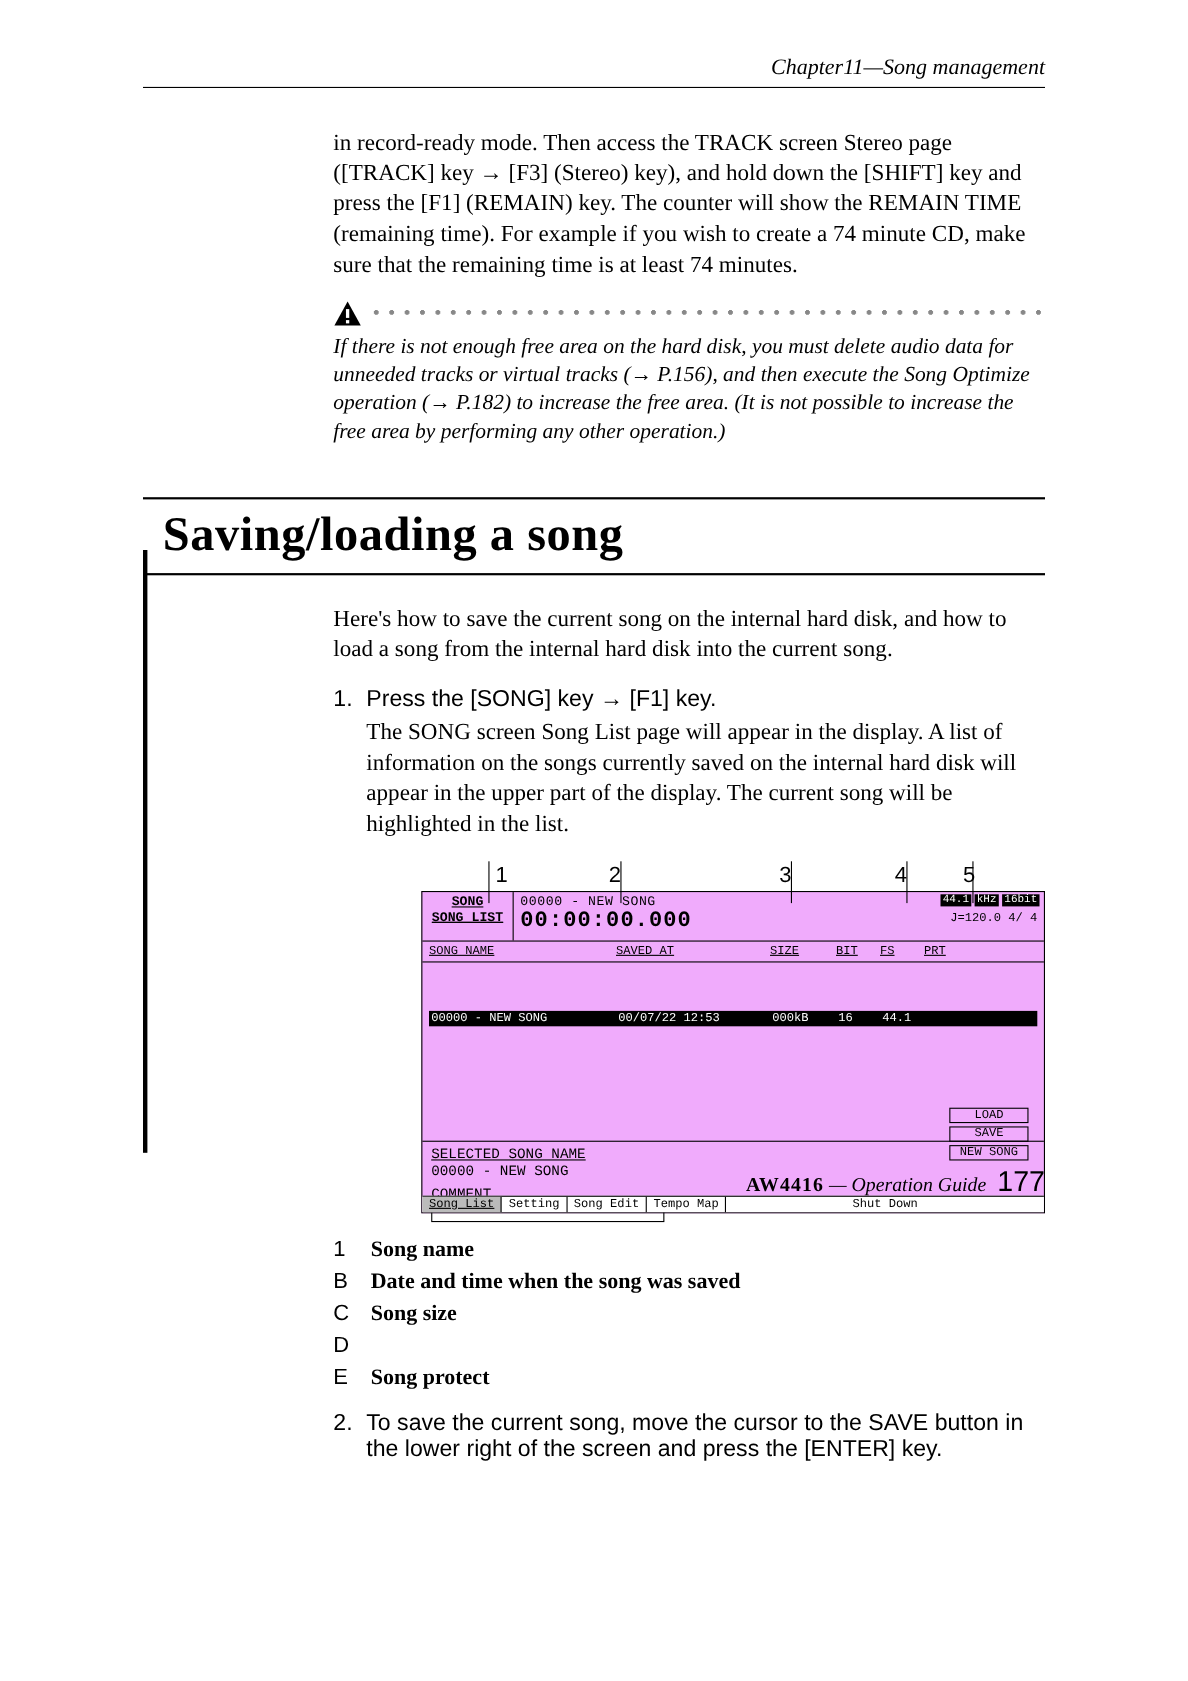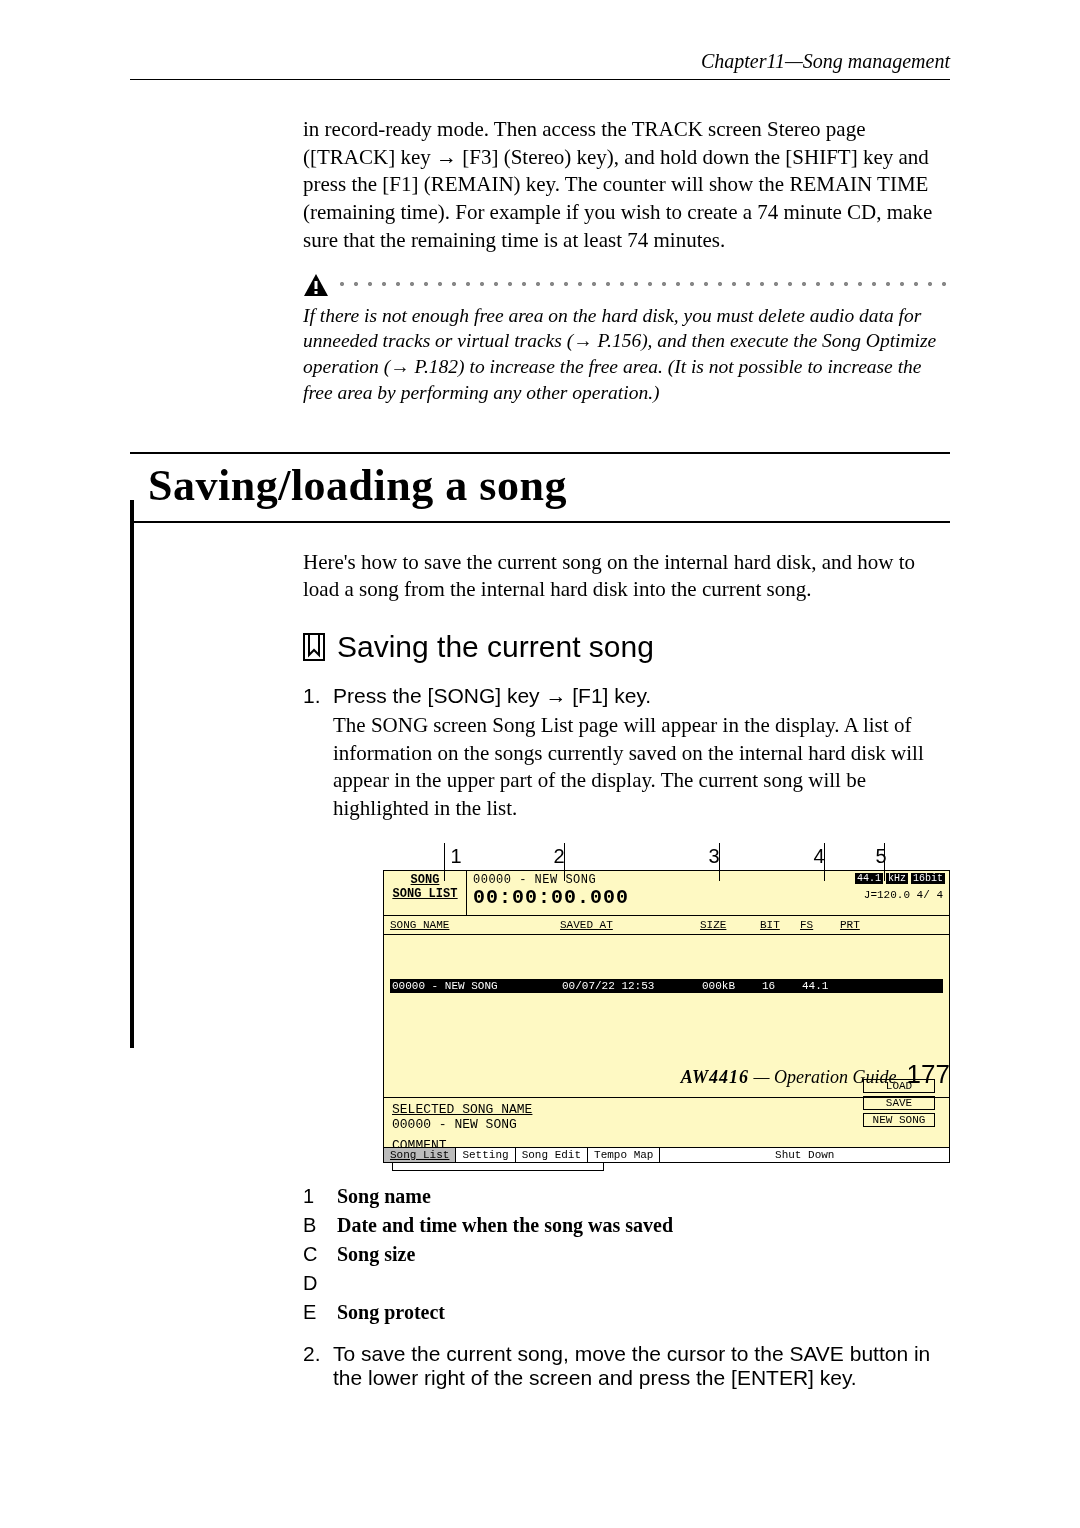--- a/index.html
+++ b/index.html
@@ -122,21 +122,21 @@
     font-size: 20px;
   }
   .callouts span { display:inline-block; text-align:center; }
   .screenshot {
     width: 567px;
     height: 293px;
     border: 1px solid #000;
     box-sizing: border-box;
     font-family: "Courier New", monospace;
     font-size: 12px;
-    background: #fef9c3;
+    background: #f0abfc;
     position: relative;
     margin-top: 2px;
   }
   .lcd-top {
     display: flex;
     align-items: stretch;
     border-bottom: 1px solid #000;
     height: 44px;
   }
   .lcd-title {
@@ -194,21 +194,21 @@
   }
   .lcd-lower {
     padding: 4px 8px 0 8px;
     font-size: 13px;
     border-top: 1px solid #000;
   }
   .lcd-lower .lbl { text-decoration: underline; display:block; }
   .lcd-buttons {
     position: absolute;
     right: 14px;
-    top: 208px;
+    top: 196px;
     display: flex;
     flex-direction: column;
     gap: 3px;
   }
   .lcd-btn {
     border: 1px solid #000;
     font-size: 11px;
     padding: 0 4px;
     text-align: center;
     min-width: 62px;
@@ -253,21 +253,21 @@
     bottom: 38px;
     right: 130px;
     left: 130px;
     display: flex;
     justify-content: flex-end;
     align-items: baseline;
     gap: 10px;
     font-size: 18px;
   }
   .footer .pg { font-size: 26px; font-family: Arial, Helvetica, sans-serif; }
-  .footer .foot-brand { font-style: italic; font-weight:bold; letter-spacing:1px; }
+  .footer .foot-brand { font-weight:bold; letter-spacing:1px; }
   .footer .foot-rest { font-style: italic; }
   .left-rule {
     position: absolute;
     left: 130px;
     top: 500px;
     bottom: 80px;
     width: 4px;
     background: #000;
   }
 </style>
@@ -295,27 +295,20 @@
     </div>
   </div>
 
   <div class="h1">Saving/loading a song</div>
 
   <div class="left-rule"></div>
 
   <div class="body-col" style="margin-top:26px;">
     <div class="para">Here's how to save the current song on the internal hard disk, and how to load a song from the internal hard disk into the current song.</div>
 
-    <div class="subhead-row">
-      <svg class="bookmark-icon" viewBox="0 0 22 28">
-        <rect x="1" y="1" width="20" height="26" fill="none" stroke="#000" stroke-width="2"></rect>
-        <path d="M6 1 V22 L11 17 L16 22 V1" fill="none" stroke="#000" stroke-width="2"></path>
-      </svg>
-      <div class="subhead">Saving the current song</div>
-    </div>
 
     <div class="step-row">
       <div class="step-num">1.</div>
       <div class="step-body">
         <div class="bold-cmd">Press the [SONG] key → [F1] key.</div>
         <div class="step-detail">The SONG screen Song List page will appear in the display. A list of information on the songs currently saved on the internal hard disk will appear in the upper part of the display. The current song will be highlighted in the list.</div>
       </div>
     </div>
 
     <div class="screenshot-wrap" style="margin-left:80px;">

